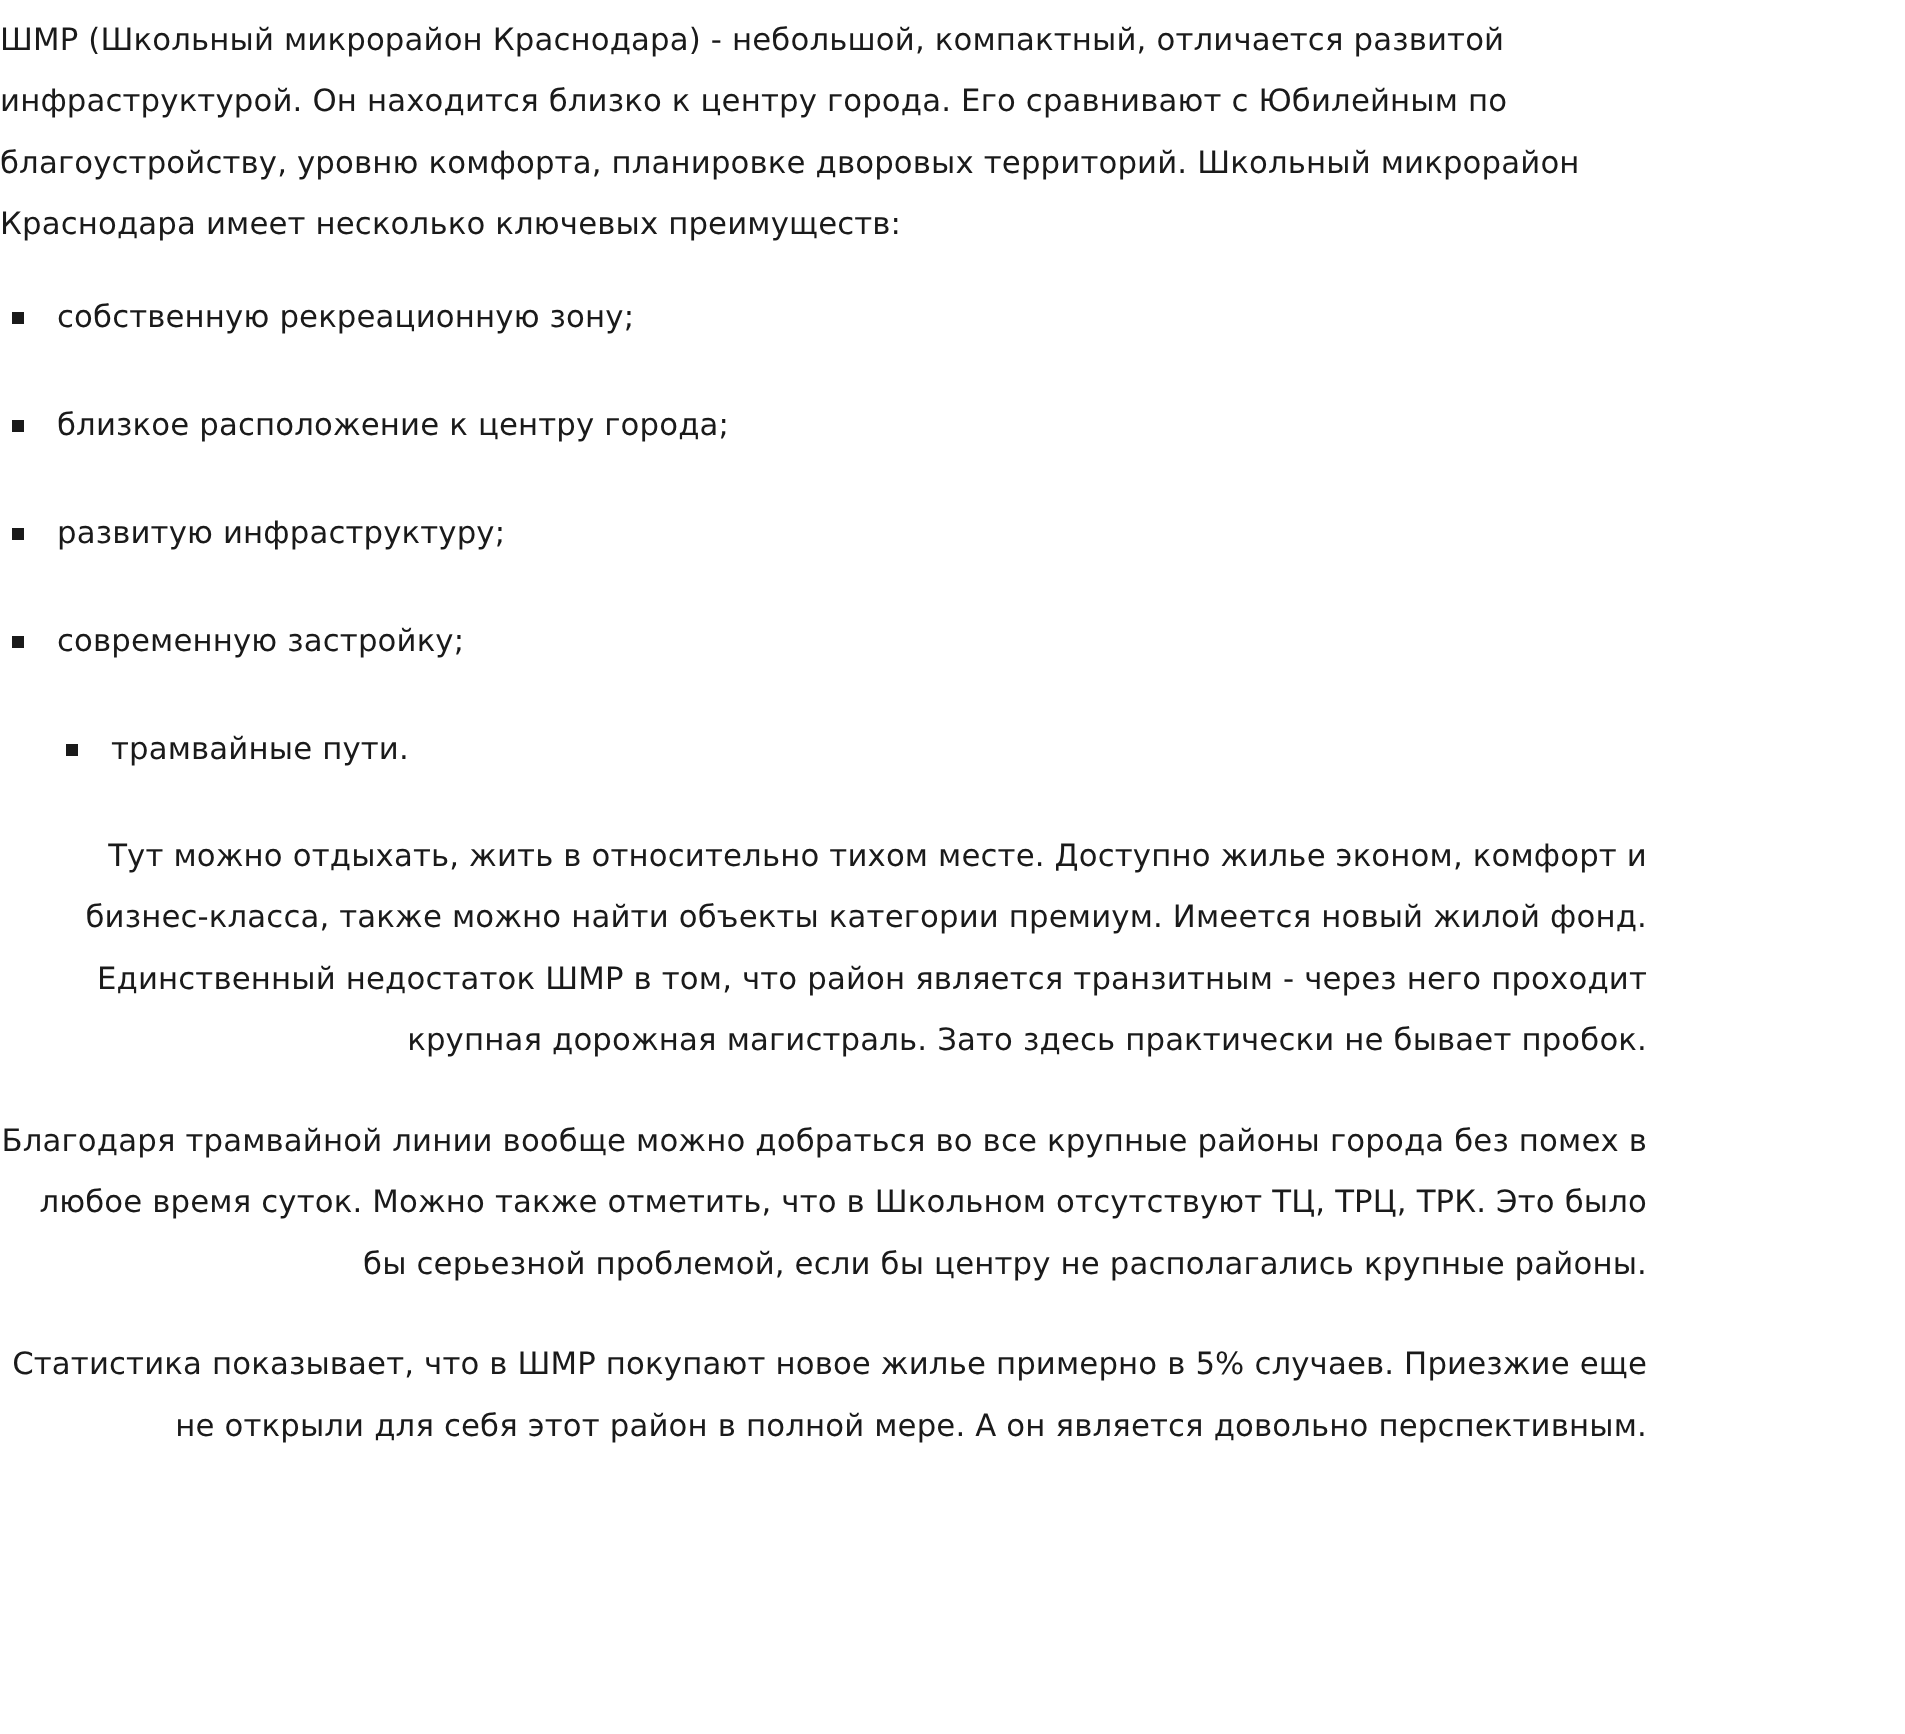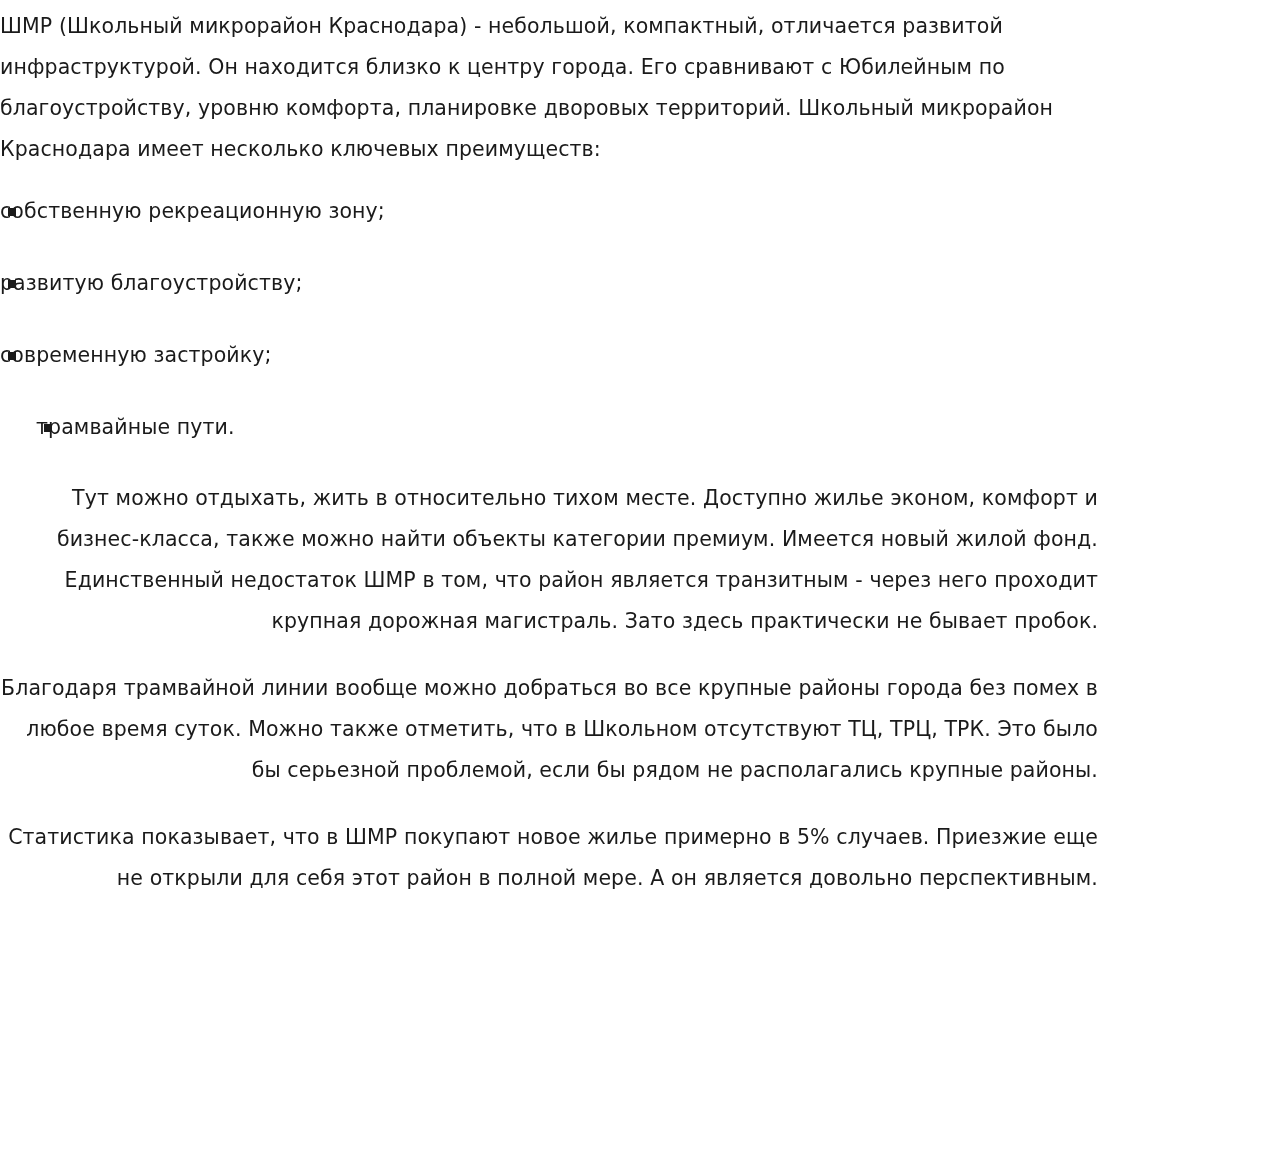--- a/index.html
+++ b/index.html
@@ -31,20 +31,21 @@
   ul.bullets {
     list-style: none;
     margin: 0 0 18px 0;
     padding: 0;
   }
   ul.bullets li {
     font-size: 20.5px;
     line-height: 30px;
     color: #1a1a1a;
     position: relative;
+    padding-left: 38px;
     margin-bottom: 42px;
     letter-spacing: 0.1px;
   }
   ul.bullets li:last-child {
     margin-bottom: 36px;
     margin-left: 36px;
   }
   ul.bullets li .marker {
     position: absolute;
     left: 8px;
@@ -66,29 +67,33 @@
 
   <p class="para first">ШМР (Школьный микрорайон Краснодара) - небольшой, компактный, отличается развитой инфраструктурой. Он находится близко к центру города. Его сравнивают с Юбилейным по благоустройству, уровню комфорта, планировке дворовых территорий. Школьный микрорайон Краснодара имеет несколько ключевых преимуществ:</p>
 
   <ul class="bullets">
     <li>
       <span class="marker"></span>
       <span>собственную рекреационную зону;</span>
     </li>
     <li>
       <span class="marker"></span>
-      <span>развитую благоустройству;</span>
+      <span>близкое расположение к центру города;</span>
+    </li>
+    <li>
+      <span class="marker"></span>
+      <span>развитую инфраструктуру;</span>
     </li>
     <li>
       <span class="marker"></span>
       <span>современную застройку;</span>
     </li>
     <li>
       <span class="marker"></span>
       <span>трамвайные пути.</span>
     </li>
   </ul>
 
   <p class="para tight">Тут можно отдыхать, жить в относительно тихом месте. Доступно жилье эконом, комфорт и бизнес-класса, также можно найти объекты категории премиум. Имеется новый жилой фонд. Единственный недостаток ШМР в том, что район является транзитным - через него проходит крупная дорожная магистраль. Зато здесь практически не бывает пробок.</p>
-  <p class="para tight">Благодаря трамвайной линии вообще можно добраться во все крупные районы города без помех в любое время суток. Можно также отметить, что в Школьном отсутствуют ТЦ, ТРЦ, ТРК. Это было бы серьезной проблемой, если бы рядом не располагались крупные районы.</p>
+  <p class="para tight">Благодаря трамвайной линии вообще можно добраться во все крупные районы города без помех в любое время суток. Можно также отметить, что в Школьном отсутствуют ТЦ, ТРЦ, ТРК. Это было бы серьезной проблемой, если бы центру не располагались крупные районы.</p>
   <p class="para tight">Статистика показывает, что в ШМР покупают новое жилье примерно в 5% случаев. Приезжие еще не открыли для себя этот район в полной мере. А он является довольно перспективным.</p>
 
 </div>
 
 </body></html>

